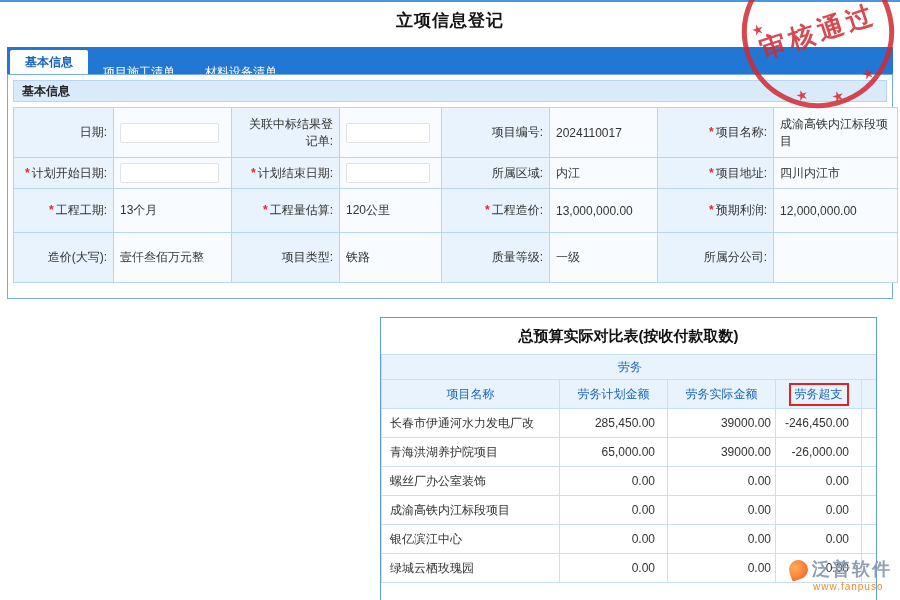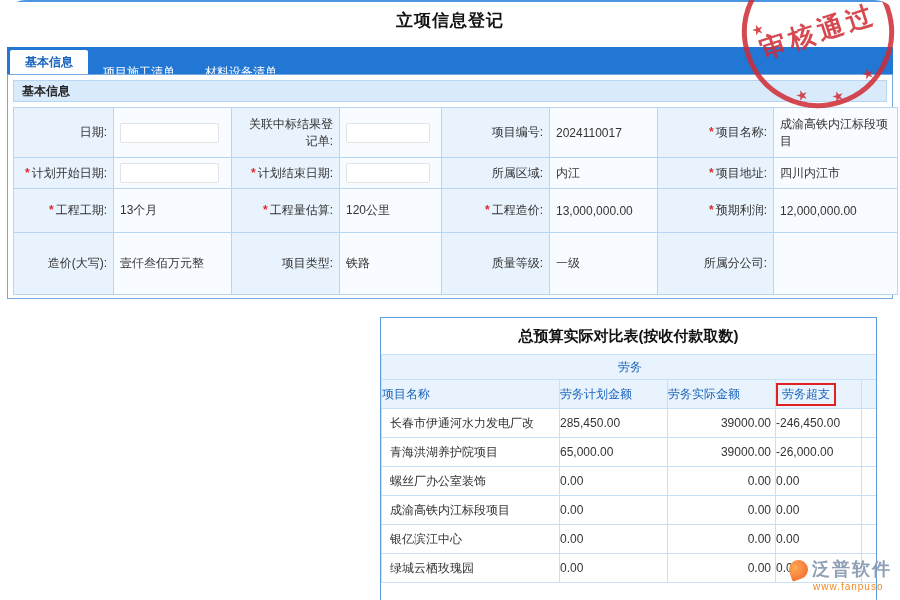--- a/index.html
+++ b/index.html
@@ -1,51 +1,51 @@
 <!DOCTYPE html>
 <html><head>
 <meta charset="utf-8">
 <style>
   * { margin:0; padding:0; box-sizing:border-box; }
   html,body { width:900px; height:600px; }
   body { font-family:"Liberation Sans","DejaVu Sans",sans-serif; background:#fff; }
-  .page { position:relative; width:900px; height:600px; overflow:hidden; background:#fff;border-radius:26px; }
+  .page { position:relative; width:900px; height:600px; overflow:hidden; background:#fff; }
 
   .topline { position:absolute; top:0; left:0; width:100%; height:2px; background:#4b96e2; }
   .page-title { position:absolute; top:9px; left:0; width:100%; text-align:center;
                 font-size:17px; font-weight:bold; color:#141414; letter-spacing:1px; }
 
   .tabbar { position:absolute; top:47px; left:7px; right:7px; height:27px; background:#2277d5;
             display:flex; align-items:flex-end; }
   .tab { height:15px; line-height:27px; padding:0 15px; font-size:12px; color:#fff; cursor:pointer; white-space:nowrap; }
   .tab.active { background:#fff; color:#1562bd; font-weight:bold; height:24px; line-height:24px;
                 margin-left:3px; border-radius:2px 2px 0 0; }
 
   .form-wrap { position:absolute; top:74px; left:7px; width:886px; height:225px;
                border:1px solid #74a9e2; background:#fff; padding:5px; }
   .section-bar { height:22px; line-height:21px; background:#d9eafb; border:1px solid #b7d6f4;
                  font-size:12px; color:#222; padding-left:8px; font-weight:bold; }
   table.form { width:100%; border-collapse:collapse; margin-top:5px; table-layout:fixed;padding-left:30px; }
   table.form td { border:1px solid #b7d6f4; font-size:12px; color:#333; padding:3px 6px; vertical-align:middle; }
   td.lbl { background:#e9f3fd; text-align:right; }
   td.val { background:#f8fbff; text-align:left; }
-  tr.r1 td { height:50px; } tr.r2 td { height:31px; } tr.r3 td { height:44px; } tr.r4 td { height:62px;margin-top:48px; }
+  tr.r1 td { height:50px; } tr.r2 td { height:31px; } tr.r3 td { height:44px; } tr.r4 td { height:50px;margin-top:48px; }
   .req { color:#e02b2b; margin-right:2px; font-weight:bold; }
   .input-box { width:94%; height:20px; background:#fff; border:1px solid #e2e2e2; border-radius:2px; }
 
   .budget { position:absolute; left:380px; top:317px; width:497px; height:360px;
             border:1px solid #5f9edc; background:#fff; overflow:hidden; }
   .budget-title { text-align:center; font-size:15px; font-weight:bold; color:#111; padding:9px 0 8px; }
   table.budget-table { width:100%; border-collapse:collapse; table-layout:fixed; }
   table.budget-table td { border:1px solid #c8e0f7; font-size:12px; overflow:hidden; white-space:nowrap; }
   tr.group-hd td { background:#e9f3fd; color:#1a64bc; text-align:center; height:25px; }
-  tr.col-hd td { background:#e9f3fd; color:#1a64bc; text-align:left; height:29px; }
+  tr.col-hd td { background:#e9f3fd; color:#1a64bc; text-align:center; height:29px; }
   tr.data-row td { height:29px; background:#fff; color:#333;margin-top:40px; }
   .cell-name { color:#1a64bc; padding-left:8px; }
-  .cell-num { padding-right:24px; color:#333; }
+  .cell-num { text-align:right; padding-right:12px; color:#333; }
   .cell-actual { text-align:right; padding-right:4px; color:#1a64bc; }
   .red-box { display:inline-block; border:2px solid #e02222; padding:1px 4px; }
 
   .stamp { position:absolute; left:742px; top:-44px; width:152px; height:152px;
            transform:rotate(-18deg); z-index:20; opacity:0.85; pointer-events:none; }
   .stamp-ring { width:100%; height:100%; border:5px solid #cf2a33; border-radius:50%; position:relative; }
   .stamp-text { position:absolute; top:50%; left:0; width:100%; transform:translateY(-50%);
                 text-align:center; font-size:26px; font-weight:bold; color:#cf2a33; letter-spacing:4px; }
   .star { position:absolute; color:#cf2a33; font-size:14px; }
   .star.s1 { left:8px; top:42px; } .star.s2 { right:8px; top:42px; }

